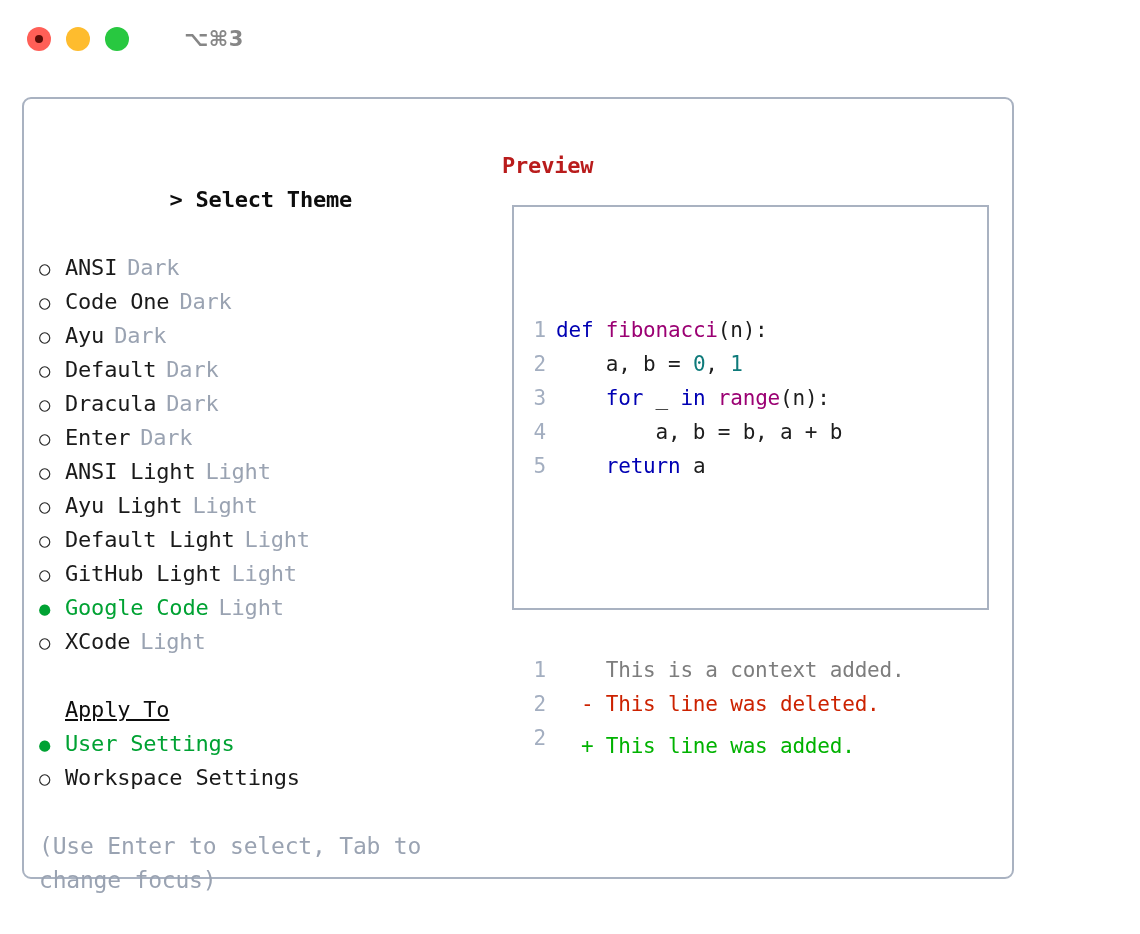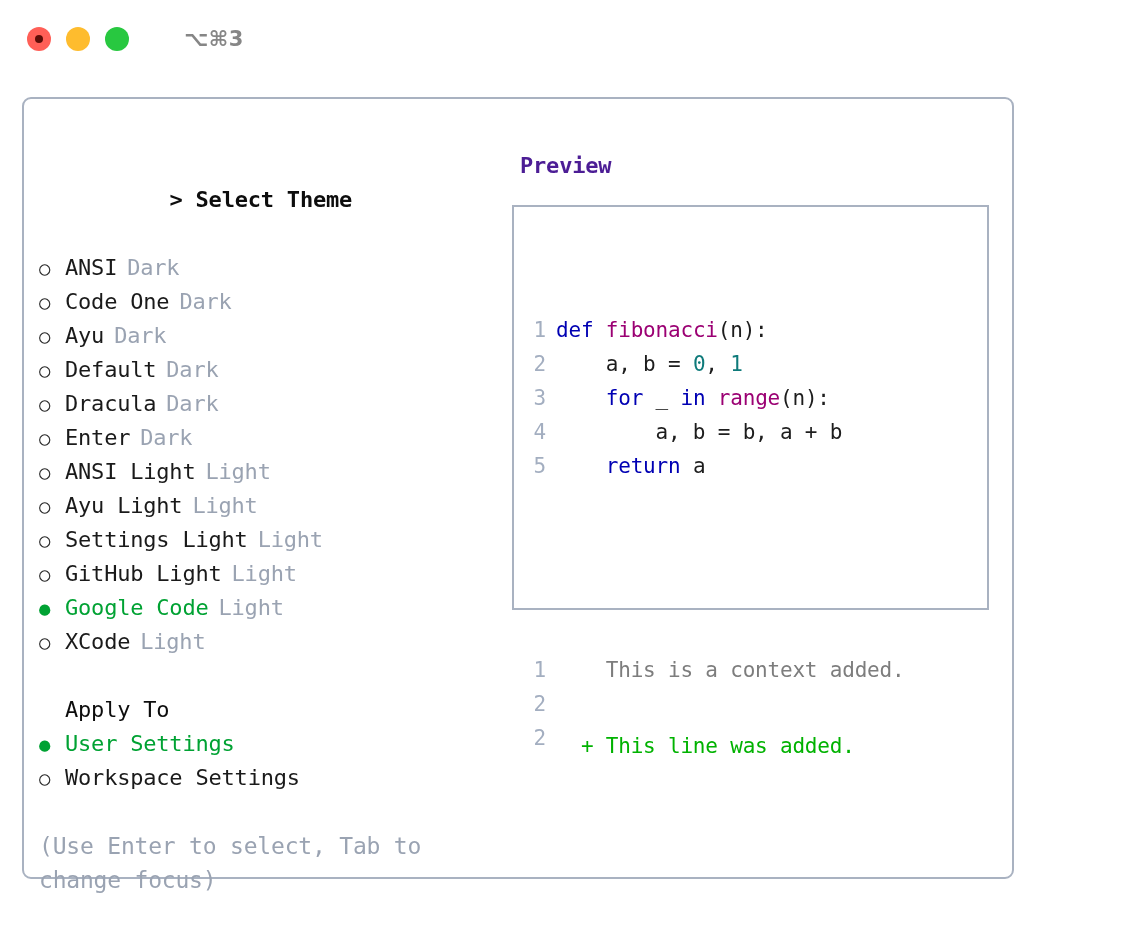--- a/index.html
+++ b/index.html
@@ -116,20 +116,21 @@
   .opt-row.selected .opt-label { color: #00a233; }
   .opt-variant { color: #9aa3b2; margin-left: 10px; }
 
   .subsection-header {
     font-size: 22px;
     color: #0d0d0d;
     line-height: 34px;
     padding-left: 26px;
     white-space: pre;
     letter-spacing: -0.2px;
+    text-decoration: underline;
   }
 
   .spacer-lg { height: 34px; }
   .spacer-md { height: 34px; }
 
   .hint {
     font-size: 23px;
     color: #9aa3b2;
     line-height: 34px;
     letter-spacing: -0.2px;
@@ -139,23 +140,23 @@
   
   .right-col {
     flex: 1 1 auto;
     padding: 50px 0 0 0;
     position: relative;
   }
 
   .preview-title {
     font-size: 22px;
     font-weight: 700;
-    color: #4c1d95;
-    line-height: 34px;
-    margin-left: 18px;
+    color: #b91c1c;
+    line-height: 34px;
+    margin-left: 0;
     letter-spacing: -0.2px;
   }
 
   .preview-box {
     position: absolute;
     left: 10px;
     top: 106px;
     width: 477px;
     height: 405px;
     border: 2px solid #a9b2c1;
@@ -215,21 +216,21 @@
 
         <div id="theme-list">
             <div class="opt-row"><span class="bullet">○</span><span class="opt-label">ANSI</span><span class="opt-variant">Dark</span></div>
             <div class="opt-row"><span class="bullet">○</span><span class="opt-label">Code One</span><span class="opt-variant">Dark</span></div>
             <div class="opt-row"><span class="bullet">○</span><span class="opt-label">Ayu</span><span class="opt-variant">Dark</span></div>
             <div class="opt-row"><span class="bullet">○</span><span class="opt-label">Default</span><span class="opt-variant">Dark</span></div>
             <div class="opt-row"><span class="bullet">○</span><span class="opt-label">Dracula</span><span class="opt-variant">Dark</span></div>
             <div class="opt-row"><span class="bullet">○</span><span class="opt-label">Enter</span><span class="opt-variant">Dark</span></div>
             <div class="opt-row"><span class="bullet">○</span><span class="opt-label">ANSI Light</span><span class="opt-variant">Light</span></div>
             <div class="opt-row"><span class="bullet">○</span><span class="opt-label">Ayu Light</span><span class="opt-variant">Light</span></div>
-            <div class="opt-row"><span class="bullet">○</span><span class="opt-label">Settings Light</span><span class="opt-variant">Light</span></div>
+            <div class="opt-row"><span class="bullet">○</span><span class="opt-label">Default Light</span><span class="opt-variant">Light</span></div>
             <div class="opt-row"><span class="bullet">○</span><span class="opt-label">GitHub Light</span><span class="opt-variant">Light</span></div>
             <div class="opt-row selected"><span class="bullet selected">●</span><span class="opt-label">Google Code</span><span class="opt-variant">Light</span></div>
             <div class="opt-row"><span class="bullet">○</span><span class="opt-label">XCode</span><span class="opt-variant">Light</span></div>
           </div>
 
         <div class="spacer-lg"></div>
 
         <div class="subsection-header">Apply To</div>
 
         <div id="apply-list">
@@ -242,20 +243,20 @@
         <div class="hint">(Use Enter to select, Tab to change focus)</div>
       </div>
 
       <div class="right-col">
         <div class="preview-title">Preview</div>
 
         <div class="preview-box">
           <div class="code-area">
             <div id="code-lines"><div class="code-line"><span class="gutter">1</span><span class="code-text"><span class="tok-kw">def </span><span class="tok-fn">fibonacci</span><span class="tok-punc">(n):</span></span></div><div class="code-line"><span class="gutter">2</span><span class="code-text"><span class="code-text">    a, b = </span><span class="tok-num">0</span><span class="code-text">, </span><span class="tok-num">1</span></span></div><div class="code-line"><span class="gutter">3</span><span class="code-text"><span class="code-text">    </span><span class="tok-kw">for</span><span class="code-text"> _ </span><span class="tok-kw">in</span><span class="code-text"> </span><span class="tok-fn">range</span><span class="tok-punc">(n):</span></span></div><div class="code-line"><span class="gutter">4</span><span class="code-text"><span class="code-text">        a, b = b, a + b</span></span></div><div class="code-line"><span class="gutter">5</span><span class="code-text"><span class="code-text">    </span><span class="tok-kw">return</span><span class="code-text"> a</span></span></div></div>
             <div class="diff-gap"></div>
-            <div id="diff-lines"><div class="code-line"><span class="gutter">1</span><span class="diff-ctx">    This is a context added.</span></div><div class="code-line"><span class="gutter">2</span></div><div class="code-line"><span class="gutter">2</span><span class="diff-add">  + This line was added.</span></div></div>
+            <div id="diff-lines"><div class="code-line"><span class="gutter">1</span><span class="diff-ctx">    This is a context added.</span></div><div class="code-line"><span class="gutter">2</span><span class="diff-del">  - This line was deleted.</span></div><div class="code-line"><span class="gutter">2</span><span class="diff-add">  + This line was added.</span></div></div>
           </div>
         </div>
       </div>
 
     </div>
   </div>
 </div>
 
 </body></html>

